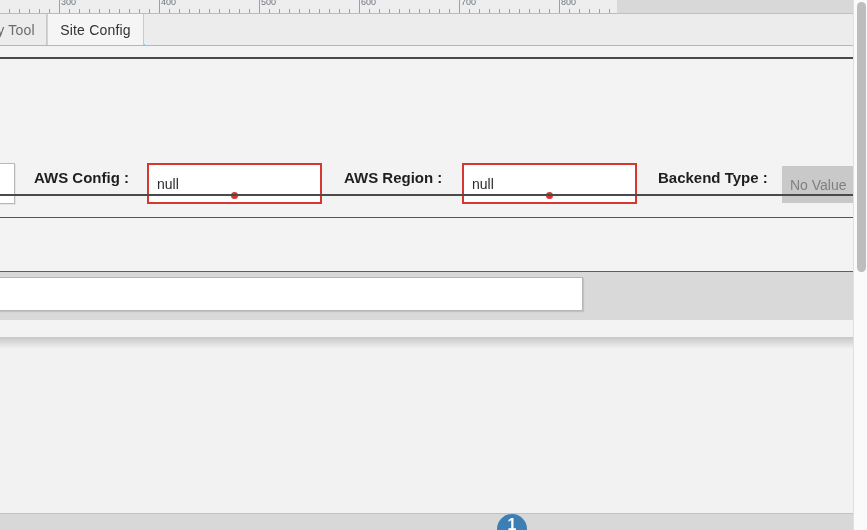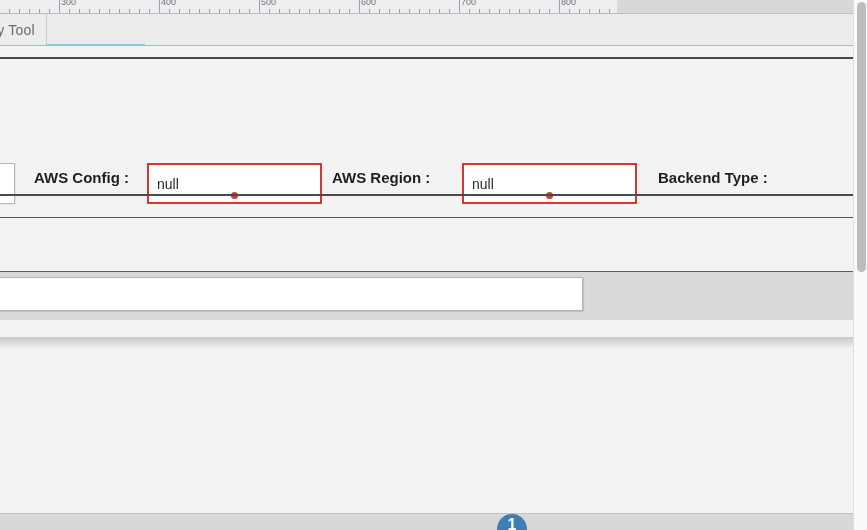--- a/index.html
+++ b/index.html
@@ -338,45 +338,51 @@
       <div class="ruler-label" style="left: 561px;">800</div>
     </div>
 </div>
 <div class="ruler-rest"></div>
 
 <div class="tabbar">
   <div class="tabbar-filler"></div>
   <div class="tab inactive">
     <span>y Tool</span>
   </div>
+  <div class="tab active">
+    <span>Site Config</span>
+  </div>
 </div>
 
 <div class="content">
 
   <div class="rule-dark" style="top:10px;"></div>
 
   <div class="form-row">
 
     <div class="txt-input plain" style="left:-18px; top:6px; width:33px; height:41px;">
       <span></span>
     </div>
 
     <div class="field-label" style="left:34px;">AWS Config :</div>
     <div class="txt-input err" style="left:147px; top:6px; width:175px; height:41px;">
       <span>null</span>
       <span class="err-dot" style="left:82px;"></span>
     </div>
 
-    <div class="field-label" style="left:332px;">AWS Region :</div>
+    <div class="field-label" style="left:344px;">AWS Region :</div>
     <div class="txt-input err" style="left:462px; top:6px; width:175px; height:41px;">
       <span>null</span>
       <span class="err-dot" style="left:82px;"></span>
     </div>
 
     <div class="field-label" style="left:658px;">Backend Type :</div>
+    <div class="txt-input disabled" style="left:782px; top:9px; width:75px; height:37px;">
+      <span>No Value</span>
+    </div>
   </div>
 
   <div class="rule-dark" style="top:147px;"></div>
   <div class="rule-thin" style="top:170px;"></div>
   <div class="rule-red" style="top:224px;"></div>
 </div>
 
 <div class="lower-band">
   <div class="lower-input"></div>
 </div>

